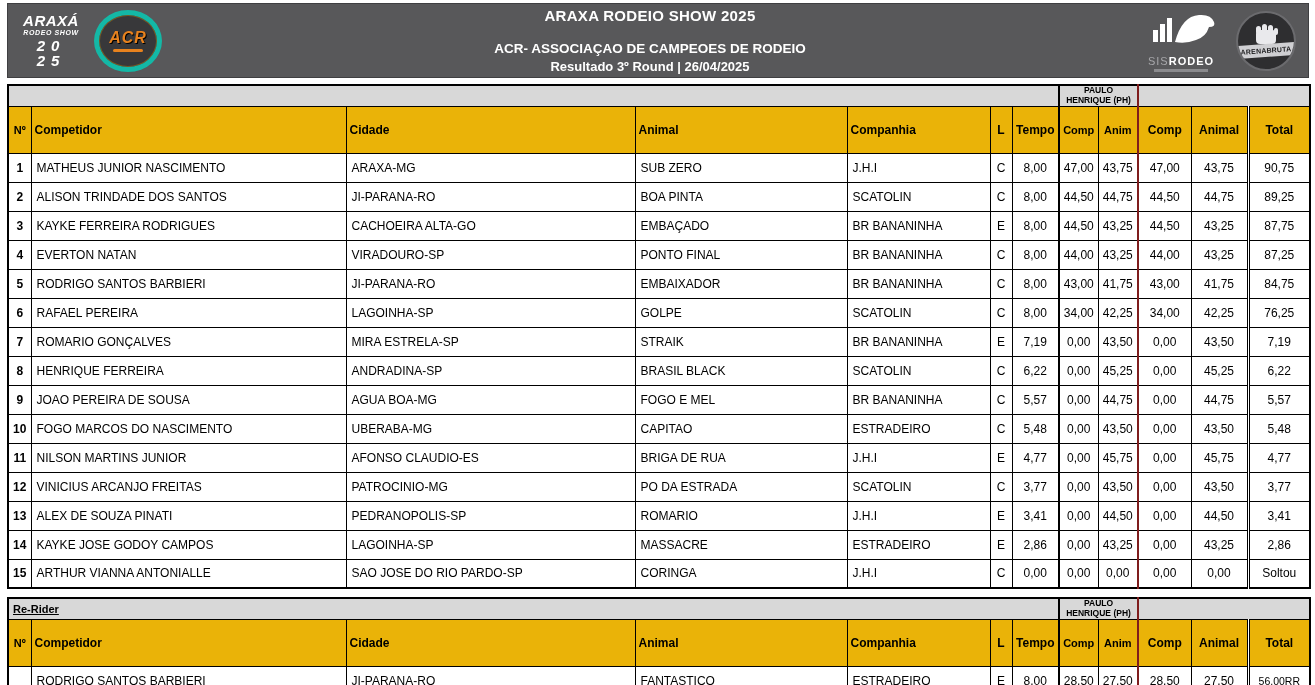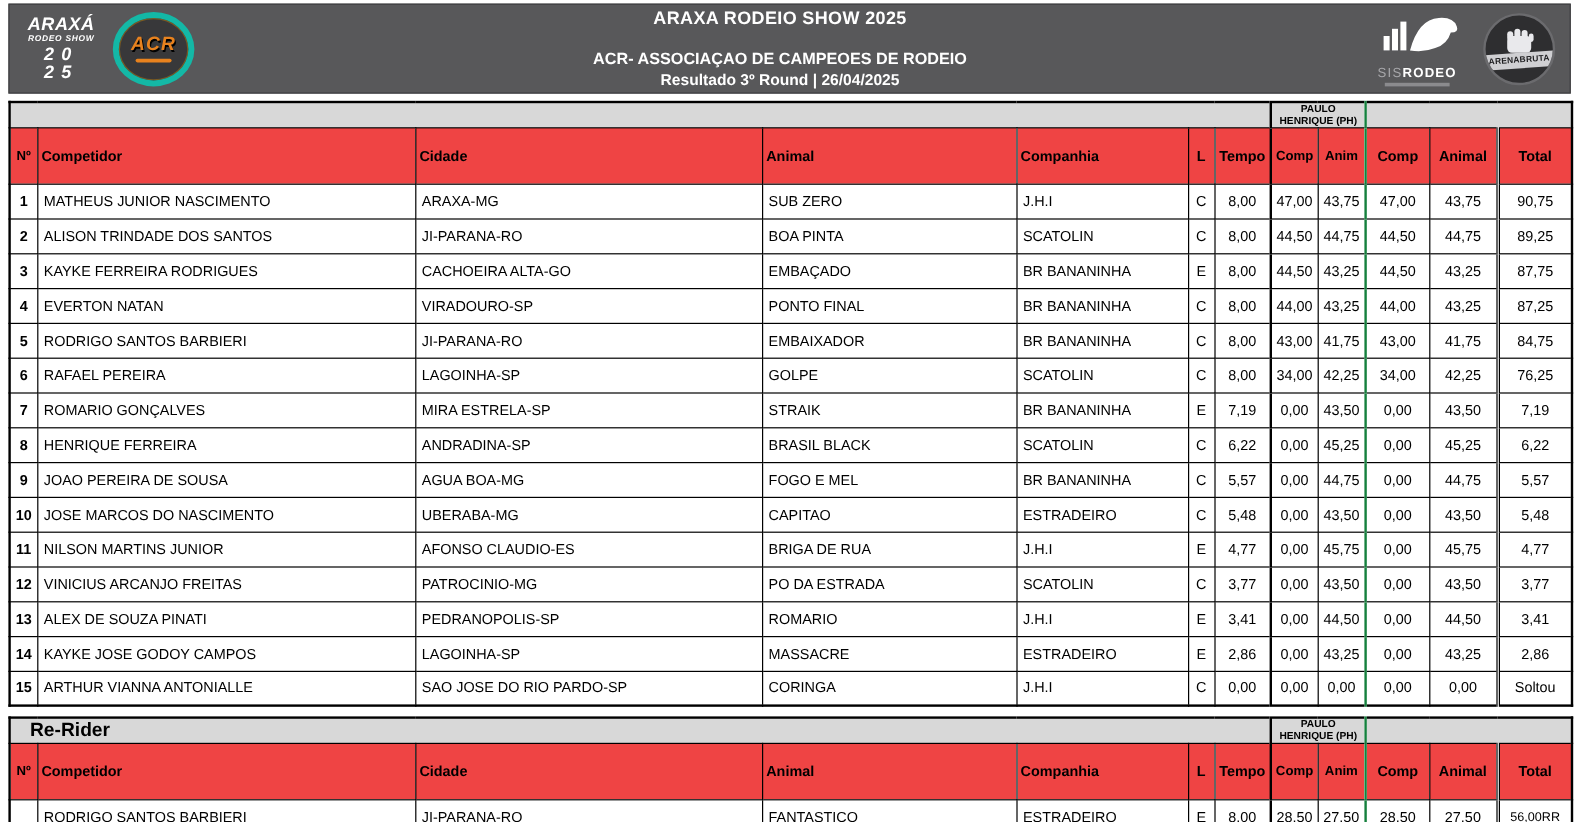--- a/index.html
+++ b/index.html
@@ -51,38 +51,38 @@
   }
   
   table{
     border-collapse:collapse;table-layout:fixed;width:1302px;margin-left:7px;
   }
   .main-table{position:absolute;top:84px;left:0;}
   .rr-table{position:absolute;top:597px;left:0;}
   table{border:2px solid #000;}
   td,th{border:1px solid #000;box-sizing:border-box;overflow:hidden;white-space:nowrap;}
   tr.band td{background:#d8d8d8;height:20px;}
-  tr.band .band-left{font-weight:bold;font-size:16px;text-align:left;padding-left:16px;}
+  tr.band .band-left{font-weight:bold;font-size:11px;text-align:left;padding-left:4px;text-decoration:underline;}
   .ph-label{
     font-size:8.5px;font-weight:bold;text-align:center;line-height:1.15;
     white-space:pre-line;padding:0;
   }
-  tr.cols th{background:#ef4444;height:22px;font-size:12px;padding:16px 3px;}
+  tr.cols th{background:#eab308;height:22px;font-size:12px;padding:16px 3px;}
   tr.cols th.l{text-align:left;}
   tr.cols th.c{text-align:center;}
   tr.cols th.no-h{font-size:11px;text-align:center;}
   tr.cols th.ph-h{font-size:11px;}
   tbody tr.data td{height:29px;font-size:12px;background:#fff;}
   .rr-table tbody tr.data td{height:30px;}
   td.c{text-align:center;}
   td.l{text-align:left;padding-left:5px;}
   td.no{font-weight:bold;font-size:11px;text-align:center;}
   td.ph{font-size:10.5px;}
   .phl,.ph-box-l{border-left:2px solid #000;}
-  .phr,.ph-box-r{border-right:2px solid #15803d;}
+  .phr,.ph-box-r{border-right:2px solid #7f1d1d;}
   th.total-h,td.total{border-left:3px double #000;}
   td.total.rr{font-size:10.5px;}
 </style>
 </head>
 <body>
 
 <div class="topbar">
   <div class="logo-group">
     <div class="araxa">
       <div class="a1">ARAXÁ</div>
@@ -294,21 +294,21 @@
         <td class="c">5,57</td>
         <td class="c ph phl">0,00</td>
         <td class="c ph phr">44,75</td>
         <td class="c">0,00</td>
         <td class="c">44,75</td>
         <td class="c total">5,57</td>
       </tr>
 
       <tr class="data">
         <td class="no">10</td>
-        <td class="l">JOSE MARCOS DO NASCIMENTO</td>
+        <td class="l">FOGO MARCOS DO NASCIMENTO</td>
         <td class="l">UBERABA-MG</td>
         <td class="l">CAPITAO</td>
         <td class="l">ESTRADEIRO</td>
         <td class="c">C</td>
         <td class="c">5,48</td>
         <td class="c ph phl">0,00</td>
         <td class="c ph phr">43,50</td>
         <td class="c">0,00</td>
         <td class="c">43,50</td>
         <td class="c total">5,48</td>

